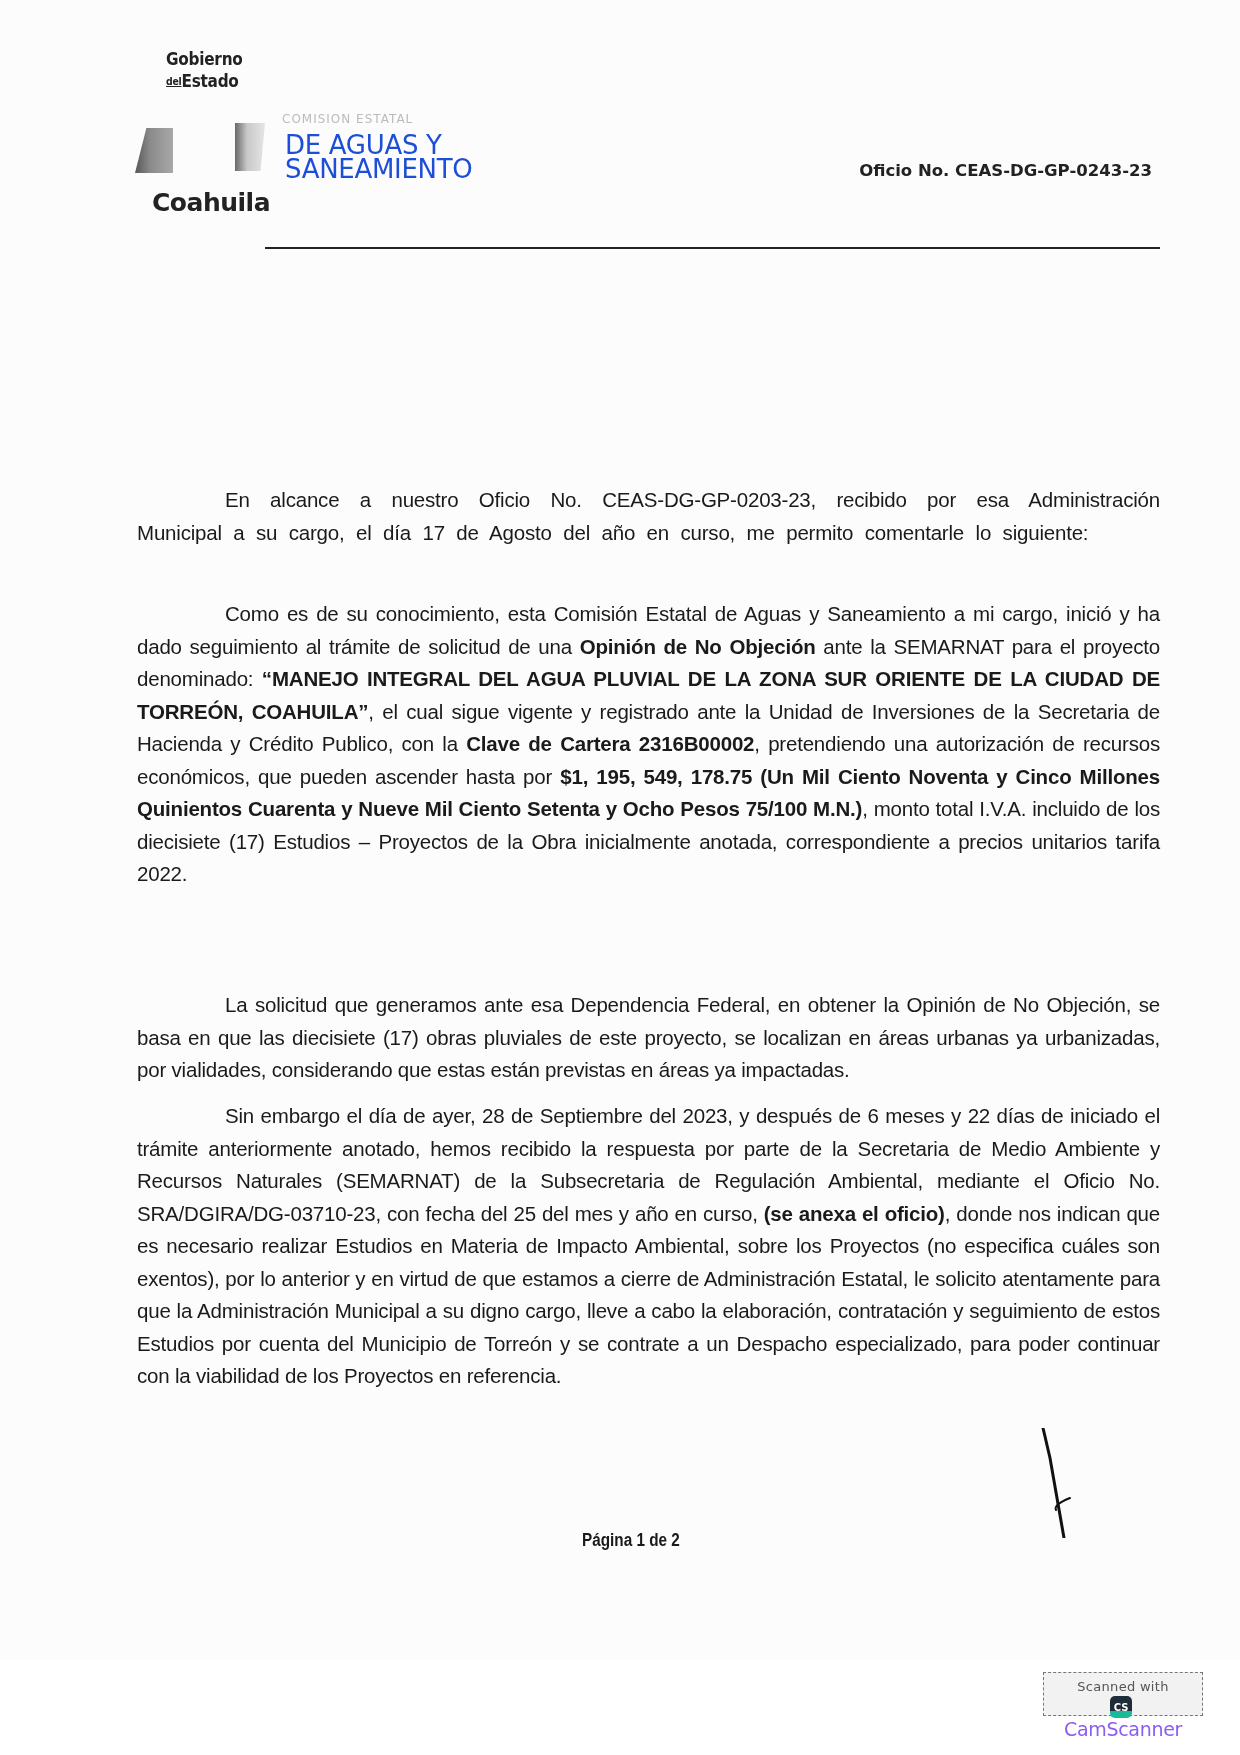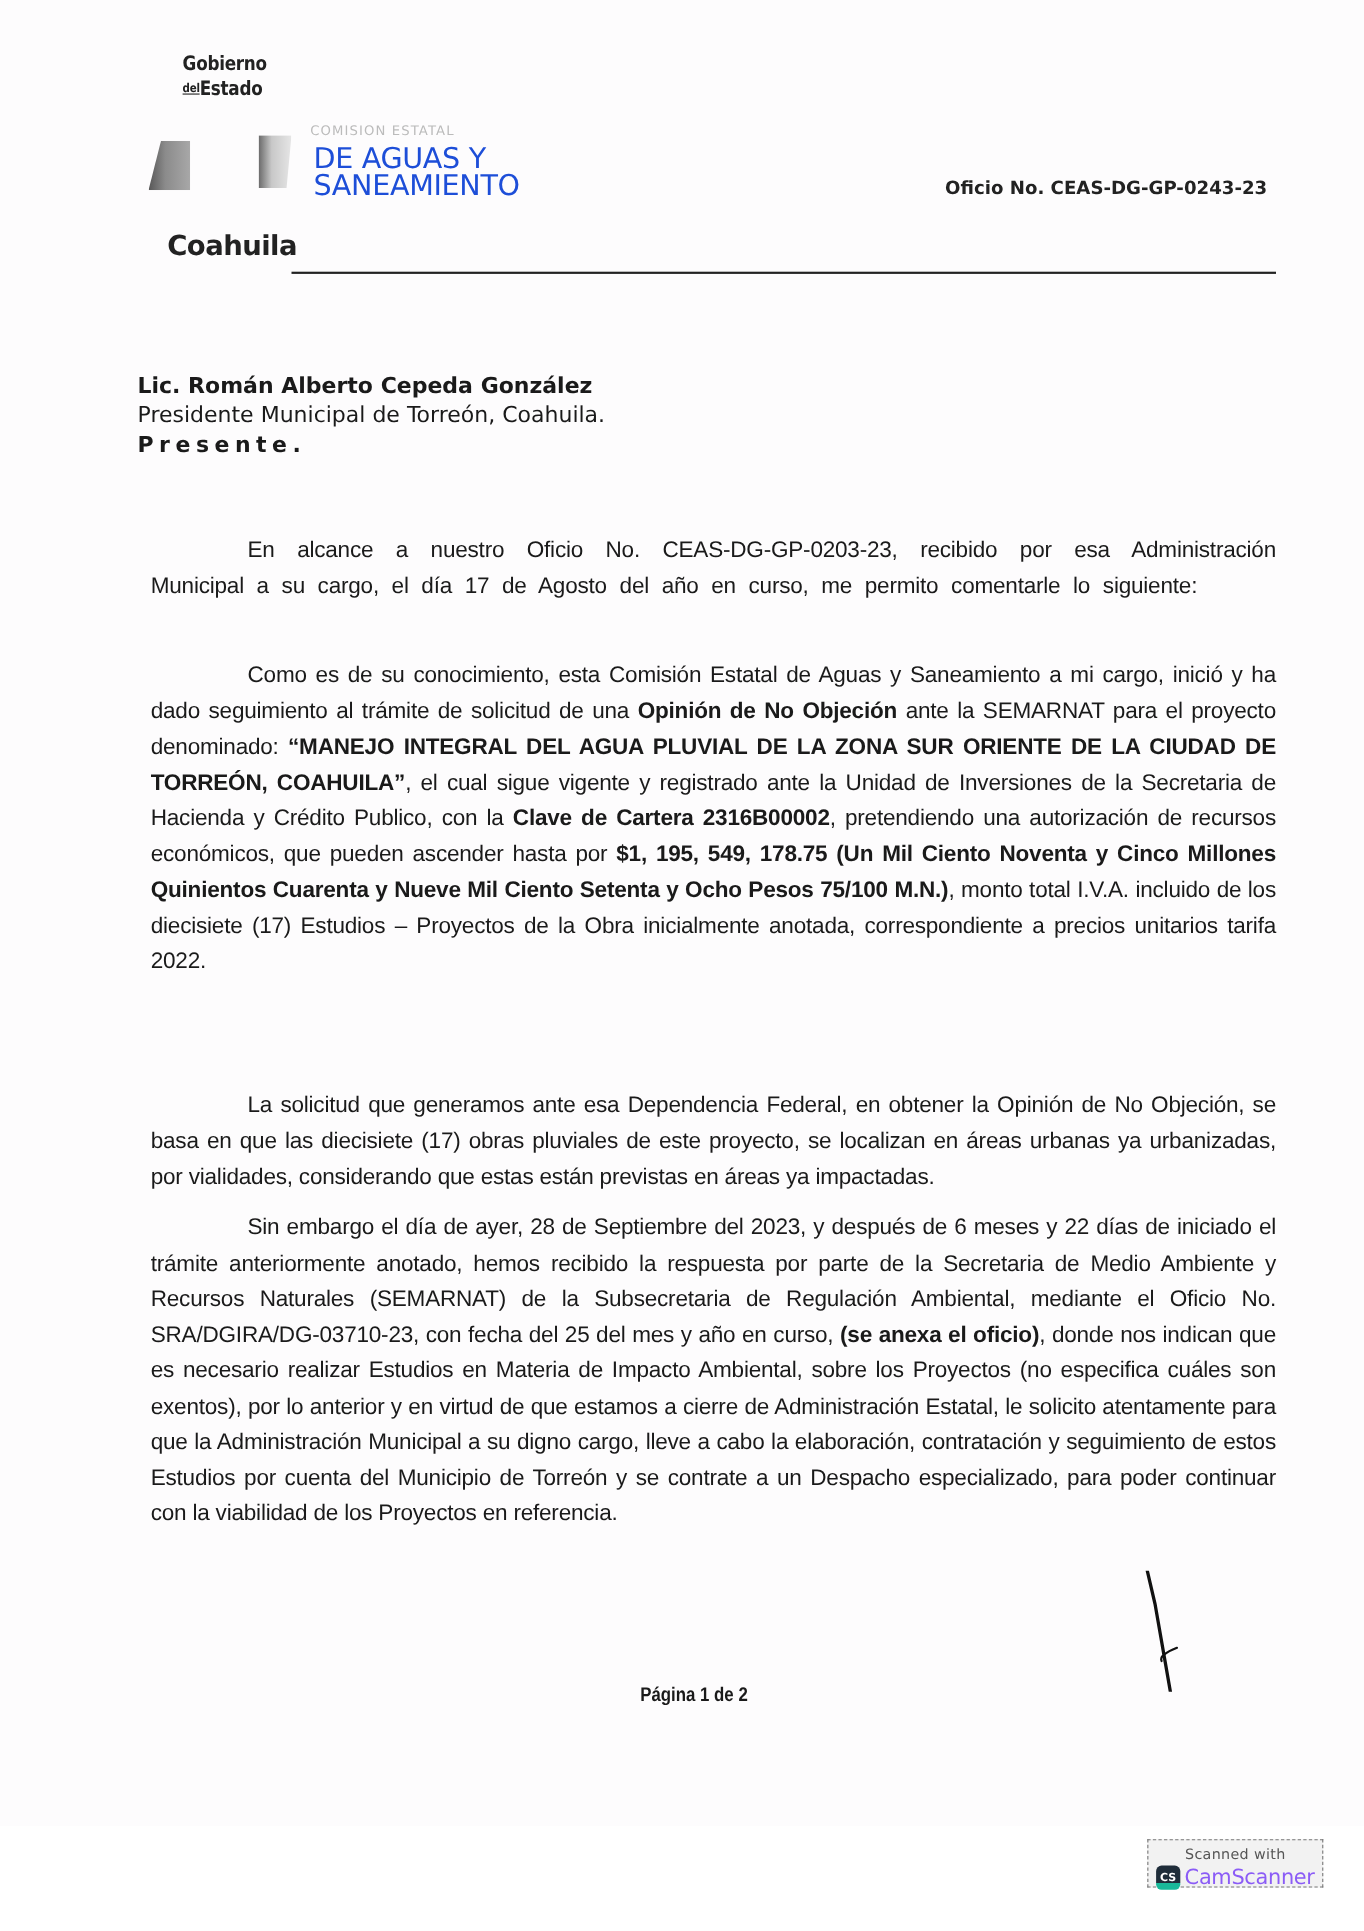--- a/index.html
+++ b/index.html
@@ -34,21 +34,20 @@
     .logo-mark-right {
       position: absolute; left: 235px; top: 123px; width: 30px; height: 48px;
       background: linear-gradient(90deg, #444 0%, #bbb 40%, #e0e0e0 100%);
       clip-path: polygon(0 0, 100% 0, 85% 100%, 0 100%);
       opacity: 0.8;
     }
     .logo-coahuila {
       position: absolute; left: 152px; top: 188px;
       font-size: 25px; font-weight: 600; color: #222;
       letter-spacing: -0.5px;
-      margin-top: 21px;
     }
     .logo-comision-faint {
       position: absolute; left: 282px; top: 112px;
       font-size: 12px; color: #bbb; letter-spacing: 1px;
     }
     .logo-agency {
       position: absolute; left: 285px; top: 133px;
       font-size: 26px; line-height: 24px; color: #1d4ed8;
       font-weight: 500; letter-spacing: -0.3px;
     }
@@ -97,21 +96,21 @@
     
     .cs-badge {
       position: absolute; left: 1043px; top: 1672px;
       width: 160px; height: 44px;
       border: 1.5px dashed #777;
       background: #f2f2f2;
       box-sizing: border-box;
       text-align: center;
     }
     .cs-top { font-size: 13px; color: #555; margin-top: 6px; letter-spacing: 0.3px; }
-    .cs-bottom { display: flex; align-items: center; justify-content: center; margin-top: 2px; }
+    .cs-bottom { display: flex; align-items: center; justify-content: center; margin-top: 2px; flex-direction: column; }
     .cs-logo {
       width: 22px; height: 22px; border-radius: 5px;
       background: linear-gradient(180deg, #1f2d3a 70%, #19b99a 70%);
       color: #fff; font-size: 10px; font-weight: bold;
       display: flex; align-items: center; justify-content: center;
       margin-right: 4px;
     }
     .cs-name { font-size: 19px; color: #8b5cf6; font-weight: 500; letter-spacing: -0.3px; }
   </style>
 </head>
@@ -130,25 +129,20 @@
   <div class="logo-agency">
     <div>DE AGUAS Y</div>
     <div>SANEAMIENTO</div>
   </div>
 
   <div class="header-right">
     <div class="oficio">Oficio No. CEAS-DG-GP-0243-23</div>
   </div>
   <div class="header-rule"></div>
 
-  <div class="recipient">
-    <div class="name">Lic. Román Alberto Cepeda González</div>
-    <div>Presidente Municipal de Torreón, Coahuila.</div>
-    <div class="presente">Presente.</div>
-  </div>
 
   <div class="para p1">En alcance a nuestro Oficio No. CEAS-DG-GP-0203-23, recibido por esa Administración Municipal a su cargo, el día 17 de Agosto del año en curso, me permito comentarle lo siguiente:</div>
 
   <div class="para p2"><span>Como es de su conocimiento, esta Comisión Estatal de Aguas y Saneamiento a mi cargo, inició y ha dado seguimiento al trámite de solicitud de una </span><b>Opinión de No Objeción</b><span> ante la SEMARNAT para el proyecto denominado: </span><b>“MANEJO INTEGRAL DEL AGUA PLUVIAL DE LA ZONA SUR ORIENTE DE LA CIUDAD DE TORREÓN, COAHUILA”</b><span>, el cual sigue vigente y registrado ante la Unidad de Inversiones de la Secretaria de Hacienda y Crédito Publico, con la </span><b>Clave de Cartera 2316B00002</b><span>, pretendiendo una autorización de recursos económicos, que pueden ascender hasta por </span><b>$1, 195, 549, 178.75 (Un Mil Ciento Noventa y Cinco Millones Quinientos Cuarenta y Nueve Mil Ciento Setenta y Ocho Pesos 75/100 M.N.)</b><span>, monto total I.V.A. incluido de los diecisiete (17) Estudios – Proyectos de la Obra inicialmente anotada, correspondiente a precios unitarios tarifa 2022.</span></div>
 
   <div class="para p3">La solicitud que generamos ante esa Dependencia Federal, en obtener la Opinión de No Objeción, se basa en que las diecisiete (17) obras pluviales de este proyecto, se localizan en áreas urbanas ya urbanizadas, por vialidades, considerando que estas están previstas en áreas ya impactadas.</div>
 
   <div class="para p4"><span>Sin embargo el día de ayer, 28 de Septiembre del 2023, y después de 6 meses y 22 días de iniciado el trámite anteriormente anotado, hemos recibido la respuesta por parte de la Secretaria de Medio Ambiente y Recursos Naturales (SEMARNAT) de la Subsecretaria de Regulación Ambiental, mediante el Oficio No. SRA/DGIRA/DG-03710-23, con fecha del 25 del mes y año en curso, </span><b>(se anexa el oficio)</b><span>, donde nos indican que es necesario realizar Estudios en Materia de Impacto Ambiental, sobre los Proyectos (no especifica cuáles son exentos), por lo anterior y en virtud de que estamos a cierre de Administración Estatal, le solicito atentamente para que la Administración Municipal a su digno cargo, lleve a cabo la elaboración, contratación y seguimiento de estos Estudios por cuenta del Municipio de Torreón y se contrate a un Despacho especializado, para poder continuar con la viabilidad de los Proyectos en referencia.</span></div>
 
   <svg class="signature" viewBox="0 0 40 110">

